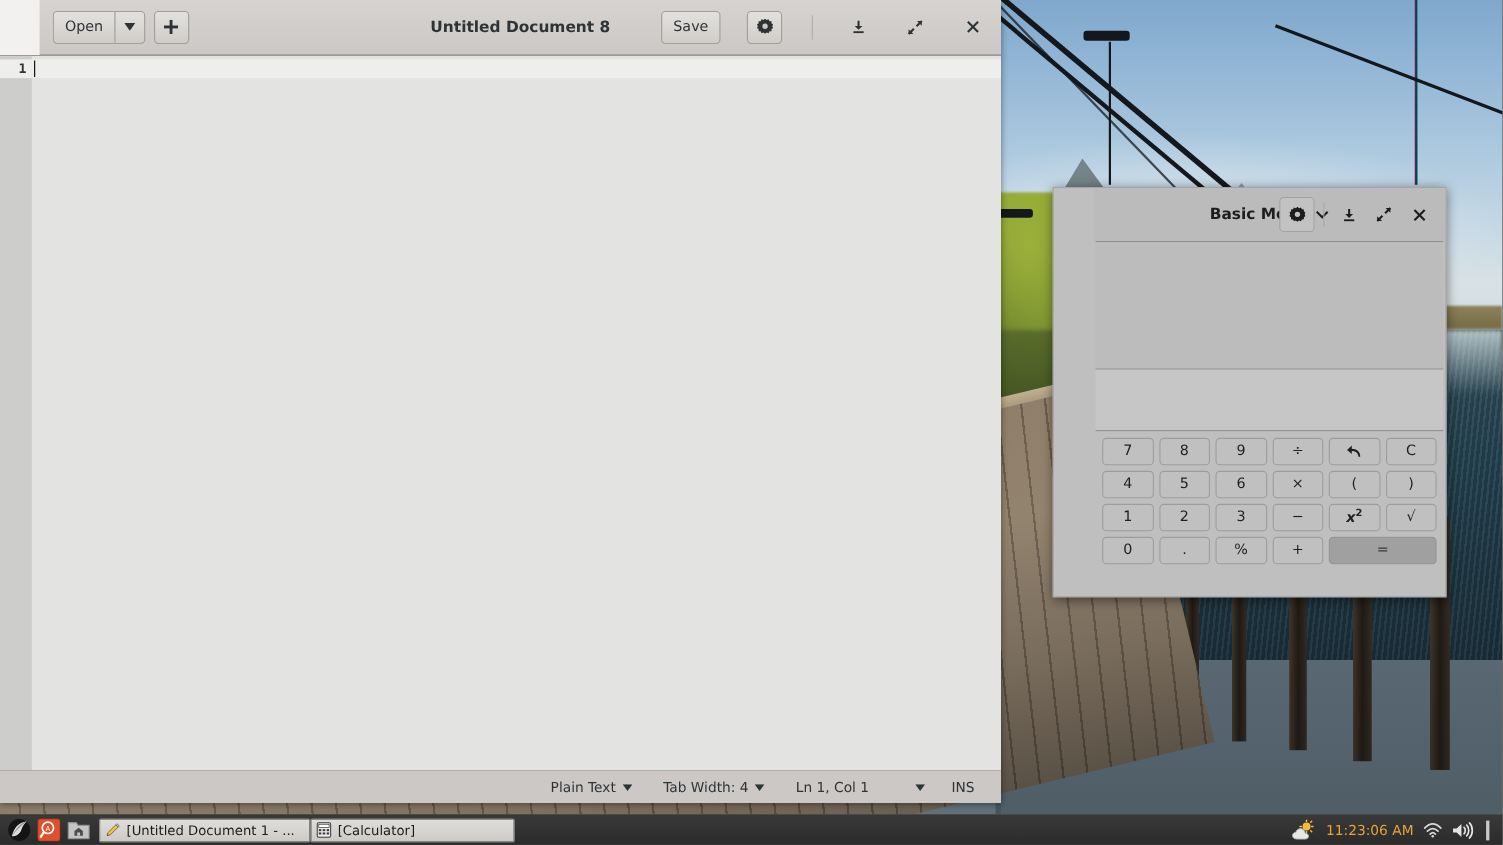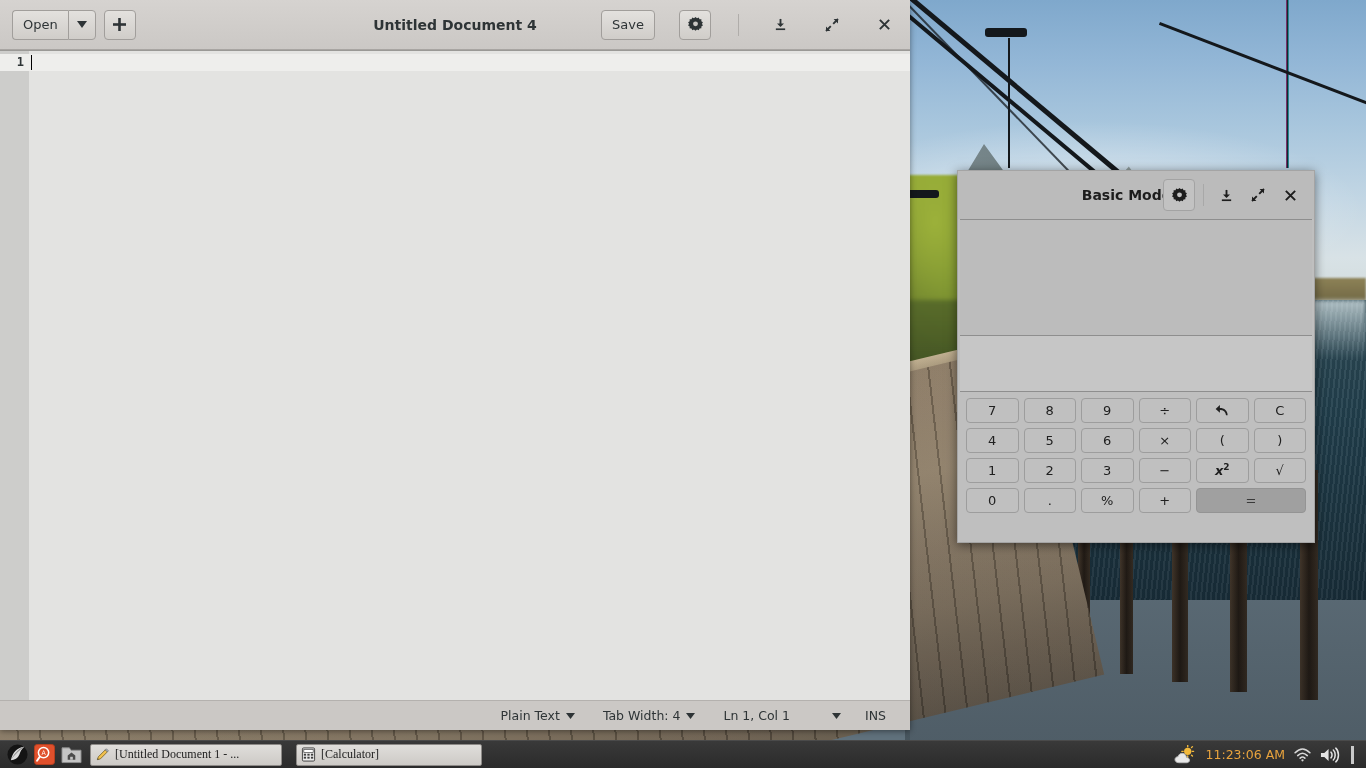--- a/index.html
+++ b/index.html
@@ -100,21 +100,21 @@
     background:linear-gradient(to bottom, rgba(0,0,0,0) 45%, rgba(10,14,18,.28) 100%);
     pointer-events:none;
   }
   .wp-left-shade {
     position:absolute; left:0; top:0; width:910px; height:740px;
     background:rgba(12,16,20,.10);
     pointer-events:none;
   }
 
   
-  .window { position:absolute; }
+  .window { position:absolute;padding-left:36px; }
 
   
   #editor-window {
     left:0; top:0; width:910px; height:730px;
     background:#f2f1f0;
     box-shadow:0 1px 6px rgba(0,0,0,.45);
   }
   #editor-headerbar {
     height:50px; width:100%;
     background:linear-gradient(to bottom,#d6d3d0,#cbc8c5);
@@ -277,21 +277,21 @@
     background:linear-gradient(to bottom,#393939,#2b2b2b);
     border-top:1px solid #4a4a4a;
     display:flex; align-items:center;
     padding:0 4px;
   }
   .launcher {
     width:26px; height:24px;
     display:flex; align-items:center; justify-content:center;
     cursor:pointer; margin-right:1px;
   }
-  #tasklist { display:flex; align-items:flex-end; gap:14px; margin-left:5px;font-family:Liberation Serif, serif; }
+  #tasklist { display:flex; align-items:flex-end; gap:0; margin-left:5px; }
   .task-btn {
     height:22px; display:flex; align-items:center; gap:5px;
     background:linear-gradient(to bottom,#e0dedb,#cdcac6);
     border:1px solid #8d8a87;
     border-radius:2px;
     padding:0 7px 0 4px;
     font-size:12px; color:#1c1c1c; cursor:pointer;
     max-width:200px; white-space:nowrap; overflow:hidden;
   }
   .task-btn .tlabel { overflow:hidden; text-overflow:ellipsis; }
@@ -361,21 +361,21 @@
         </div>
       </div>
       <div class="btn btn-icon">
         <svg width="13" height="13" viewBox="0 0 13 13">
           <rect x="5.2" y="0" width="2.6" height="13" fill="#2e3436"></rect>
           <rect x="0" y="5.2" width="13" height="2.6" fill="#2e3436"></rect>
         </svg>
       </div>
     </div>
 
-    <div id="editor-title">Untitled Document 4</div>
+    <div id="editor-title">Untitled Document 8</div>
 
     <div class="hdr-right">
       <div class="btn">Save</div>
       <div class="btn btn-icon">
         <svg width="15" height="15" viewBox="0 0 16 16">
           <path fill="#2e3436" d="M8 0 L9.6 1.3 L11.4 0.6 L12.3 2.4 L14.3 2.5 L14.2 4.5 L15.9 5.6 L14.9 7.3 L15.9 9 L14.2 10.1 L14.3 12.1 L12.3 12.2 L11.4 14 L9.6 13.3 L8 14.6 L6.4 13.3 L4.6 14 L3.7 12.2 L1.7 12.1 L1.8 10.1 L0.1 9 L1.1 7.3 L0.1 5.6 L1.8 4.5 L1.7 2.5 L3.7 2.4 L4.6 0.6 L6.4 1.3 Z"></path>
           <circle cx="8" cy="7.3" r="2.6" fill="#cbc8c5"></circle>
         </svg>
       </div>
       <div class="hdr-sep"></div>

